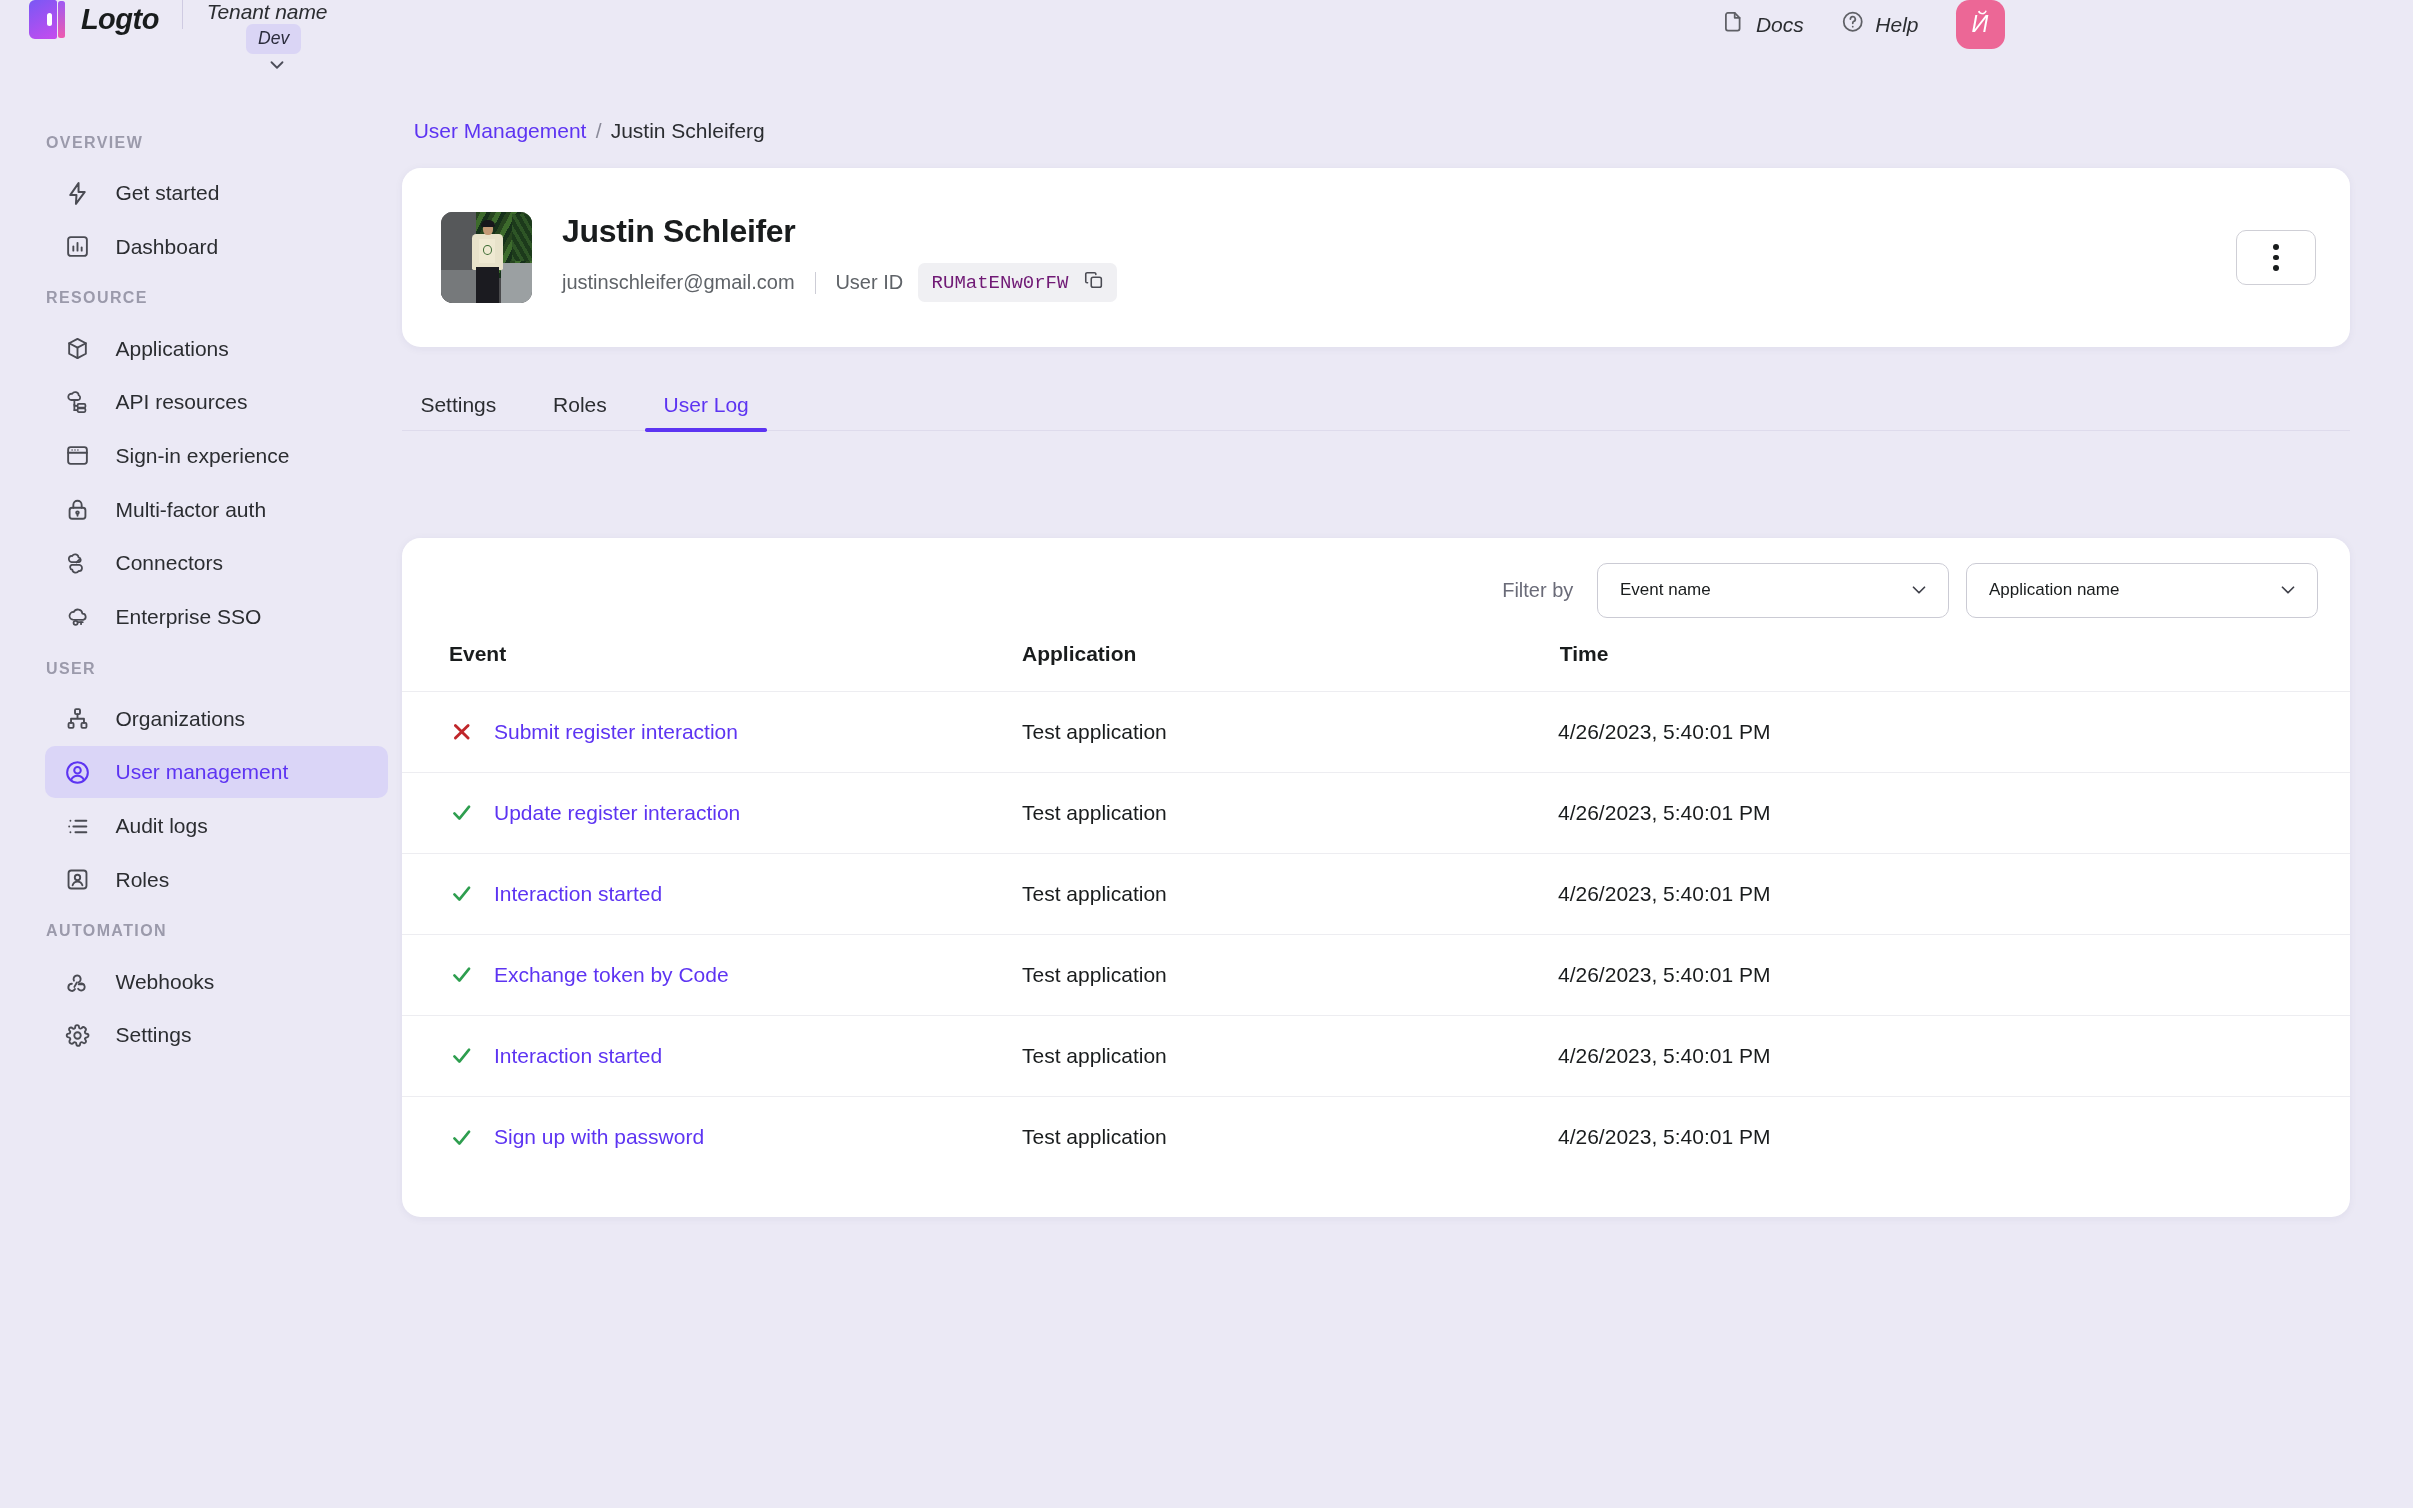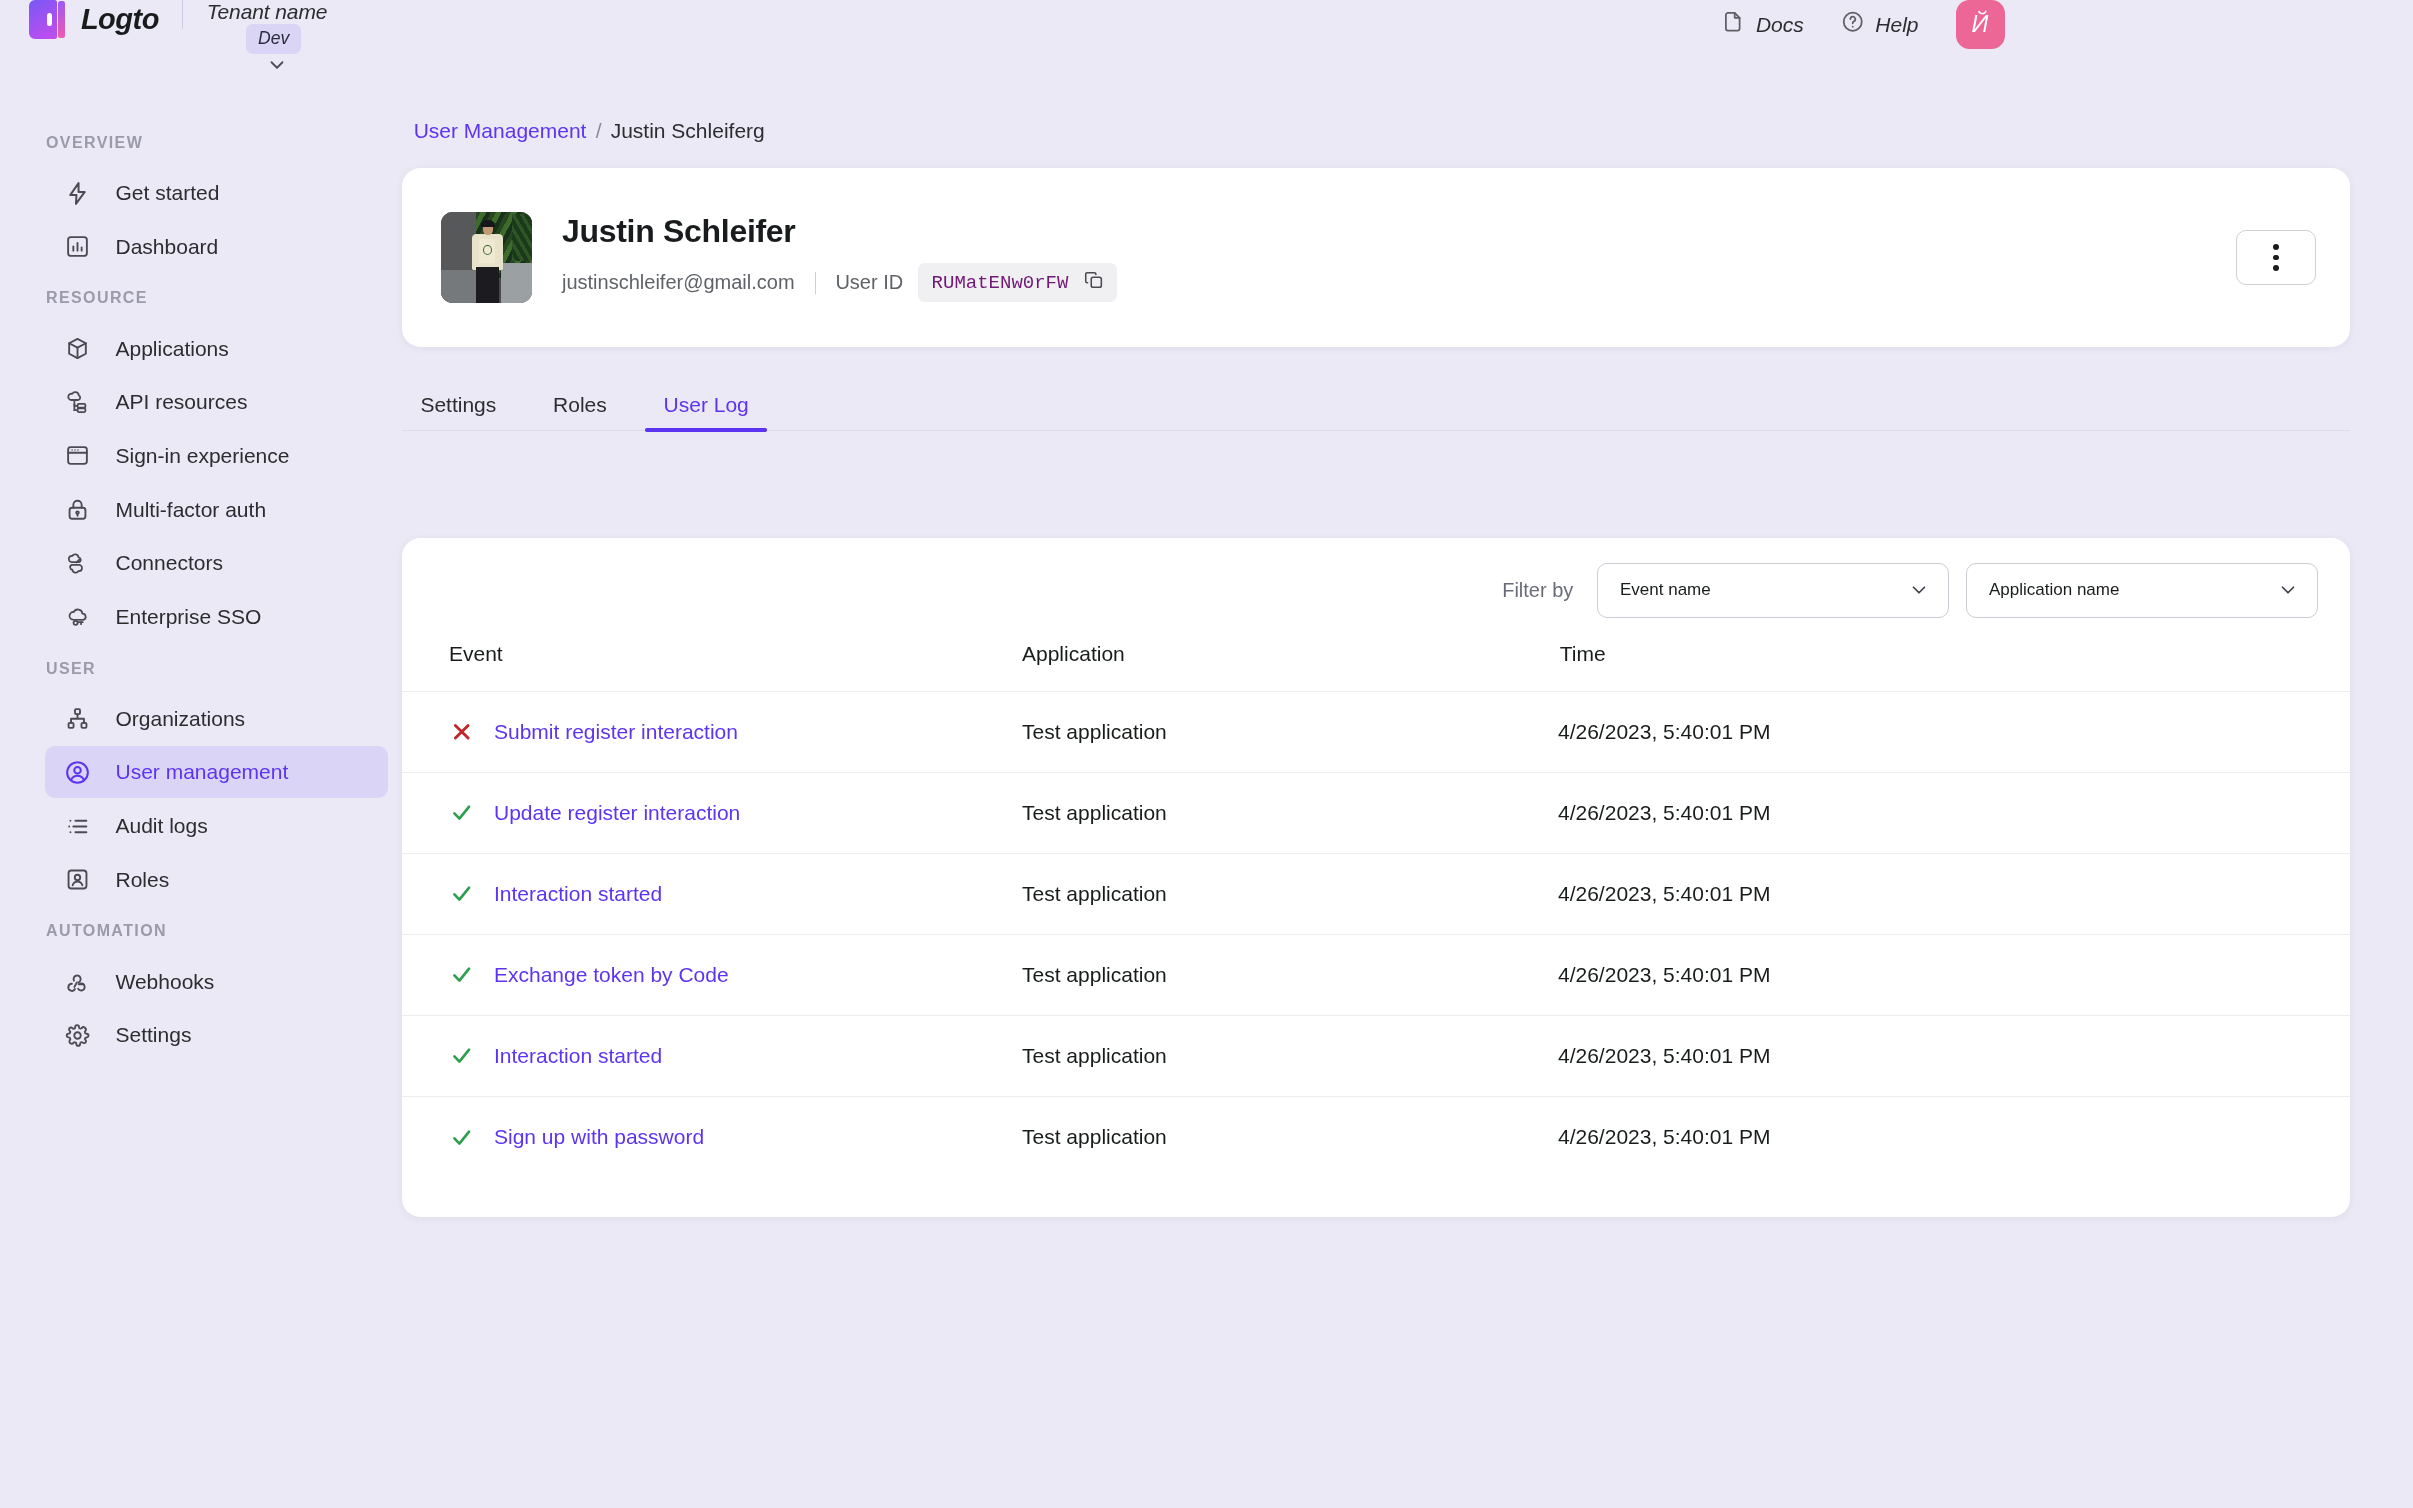--- a/index.html
+++ b/index.html
@@ -186,21 +186,21 @@
     border: 0.8px solid #CBCBD4; border-radius: 10px; background: #fff;
     height: 55px; display: flex; align-items: center;
     padding: 0 18.4px 0 22px; font-size: 17px; color: #191C1D;
   }
   .select.evt { width: 352px; }
   .select.app { width: 352px; }
   .select .sel-caret { margin-left: auto; display: flex; }
 
   table { width: 100%; border-collapse: collapse; table-layout: fixed; }
   thead th {
-    text-align: left; font-size: 21px; font-weight: 400; color: #191C1D;
+    text-align: left; font-size: 21px; font-weight: 700; color: #191C1D;
     padding: 0 0 25px 0; border-bottom: 1.7px solid #EDEDF1;
   }
   thead th.c-evt { width: 620px; padding-left: 47px; }
   thead th.c-app { width: 536px; }
   thead th.c-time { width: auto; padding-left: 1.7px; }
   tbody td {
     font-size: 21px; color: #191C1D; height: 81px; vertical-align: middle;
     border-bottom: 1.7px solid #EDEDF1;
   }
   tbody tr:last-child td { border-bottom: none; }

